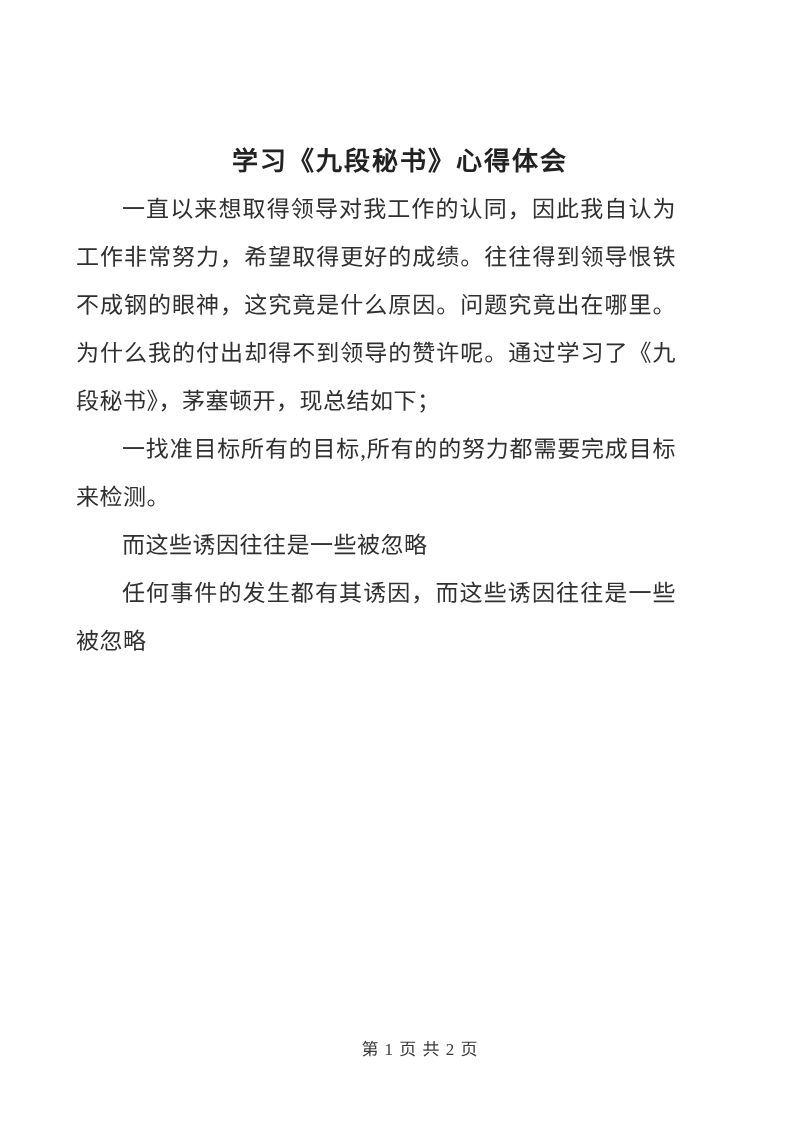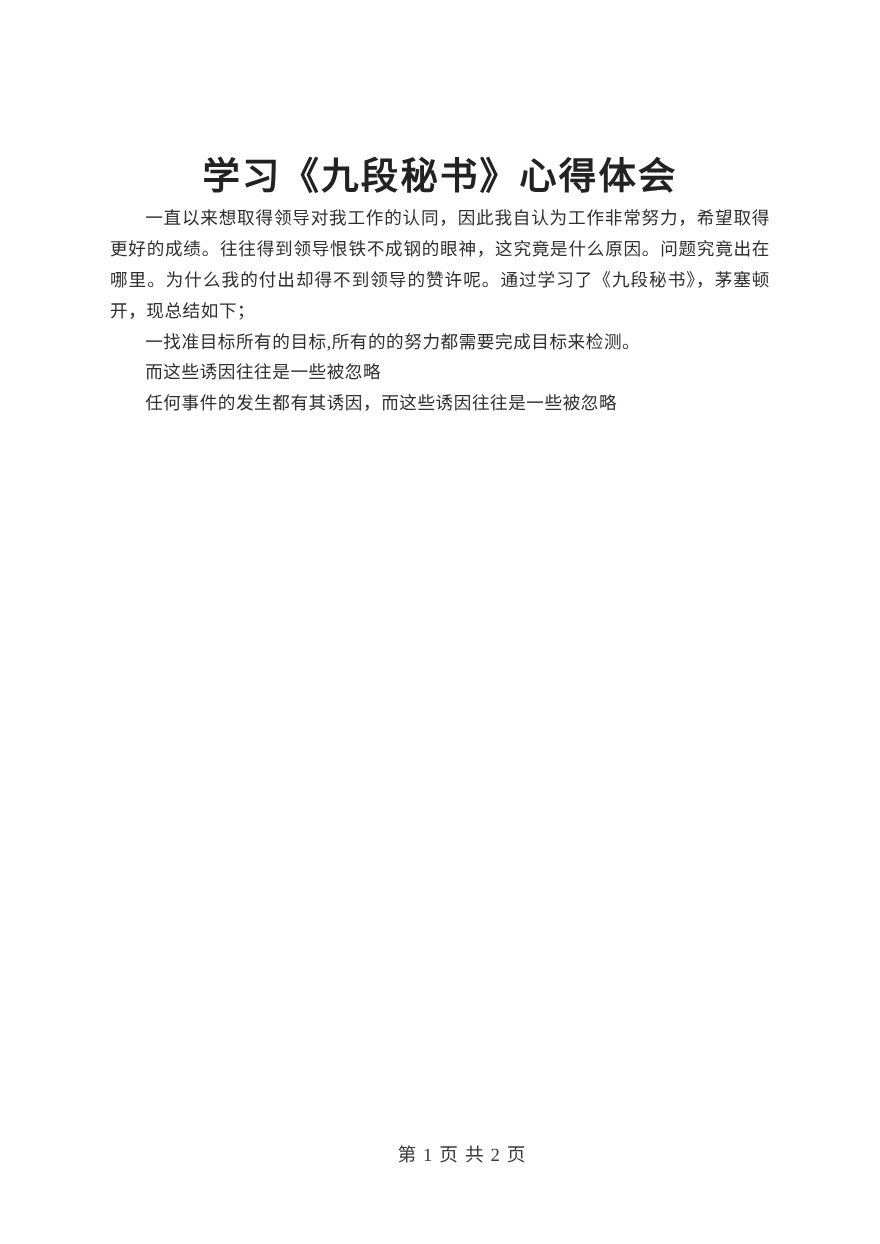--- a/index.html
+++ b/index.html
@@ -14,31 +14,31 @@
     background: #ffffff;
     overflow: hidden;
     font-family: "Liberation Serif", "DejaVu Serif", serif;
     color: #2f2f2f;
     box-sizing: border-box;
   }
   .doc-title {
     margin: 0;
     padding-top: 140px;
     text-align: center;
-    font-size: 34px;
+    font-size: 26px;
     line-height: 44px;
     font-weight: bold;
     letter-spacing: 2px;
     color: #222222;
   }
   .doc-body {
     width: 600px;
-    margin: 2px auto 0 100px;
-    font-size: 16px;
-    line-height: 28px;
+    margin: 2px auto 0 76px;
+    font-size: 23px;
+    line-height: 48px;
     text-align: justify;
     text-justify: inter-ideograph;
     letter-spacing: 0.5px;
   }
   .doc-body p {
     margin: 0;
     text-indent: 2em;
   }
   .page-footer {
     position: absolute;

